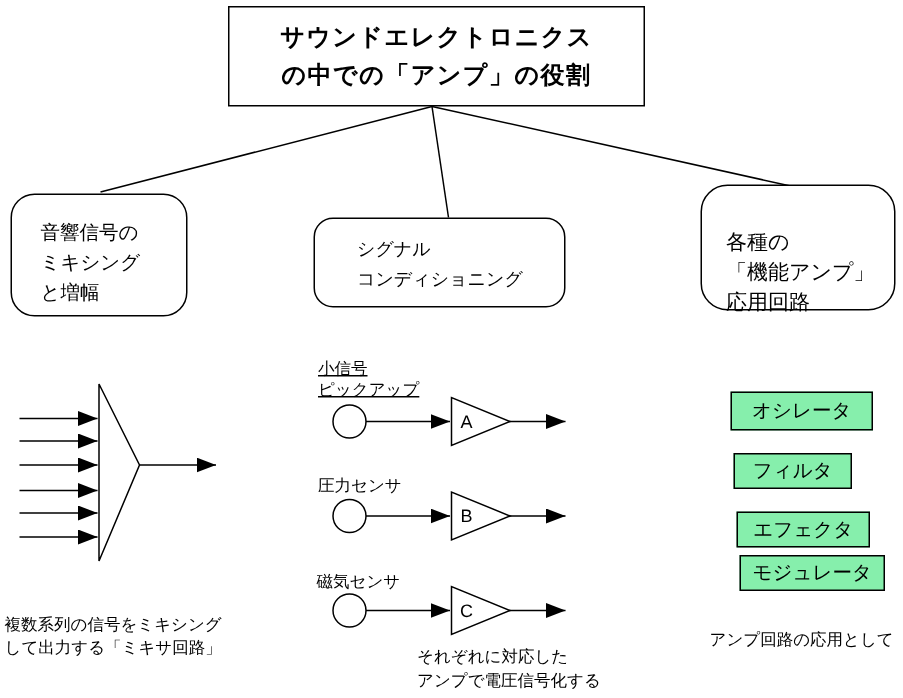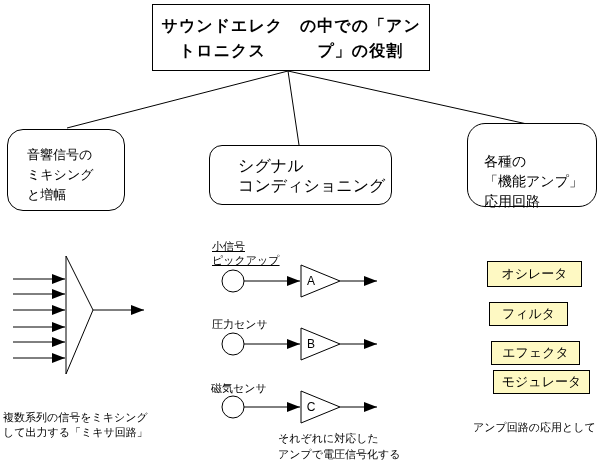--- a/index.html
+++ b/index.html
@@ -6,34 +6,34 @@
   #stage{
     position:relative;width:602px;height:465px;background:#ffffff;
     font-family:"Liberation Sans","DejaVu Sans",sans-serif;
     color:#000;overflow:hidden;
   }
   #diagram-svg{position:absolute;left:0;top:0;width:602px;height:465px;}
   .abs{position:absolute;}
   .title-box{
     left:152px;top:4px;width:278px;height:67px;
     border:1px solid #000;box-sizing:border-box;
-    display:flex;flex-direction:row;justify-content:center;align-items:center;
+    display:flex;flex-direction:column;justify-content:center;align-items:center;
     font-size:16px;font-weight:bold;line-height:25px;letter-spacing:1px;
     text-align:center;
   }
   .rbox{
     border:1px solid #000;box-sizing:border-box;background:#fff;
   }
   .rbox-left{
     left:7px;top:129px;width:118px;height:82px;border-radius:16px;
     padding:15px 0 0 19px;font-size:13px;line-height:20px;
   }
   .rbox-mid{
-    left:209px;top:145px;width:183px;height:60px;border-radius:13px;
-    padding:10px 0 0 28px;font-size:16px;line-height:20px;
+    left:209px;top:145px;width:168px;height:60px;border-radius:13px;
+    padding:10px 0 0 28px;font-size:12px;line-height:20px;
   }
   .rbox-right{
     left:467px;top:123px;width:130px;height:84px;border-radius:18px;
     padding:27px 0 0 16px;font-size:14px;line-height:20px;
   }
   .sensor-label{font-size:11px;line-height:14px;}
   .lbl-a{left:212px;top:239px;text-decoration:underline;}
   .lbl-b{left:212px;top:317px;}
   .lbl-c{left:211px;top:381px;}
   .amp-letter{
@@ -41,21 +41,21 @@
     font-size:12px;
   }
   .amp-a{left:300px;top:273px;}
   .amp-b{left:300px;top:336px;}
   .amp-c{left:300px;top:399px;}
   .caption{font-size:11px;line-height:15px;}
   .cap-left{left:3px;top:380px;margin-top:30px;}
   .cap-mid{left:278px;top:430px;line-height:16px;}
   .cap-right{left:473px;top:420px;}
   .app-box{
-    border:1px solid #000;box-sizing:border-box;background:#fef9c3;
+    border:1px solid #000;box-sizing:border-box;background:#86efac;
     display:flex;align-items:center;justify-content:center;
     font-size:13px;
   }
   .app-1{left:487px;top:261px;width:95px;height:26px;}
   .app-2{left:489px;top:302px;width:79px;height:24px;}
   .app-3{left:491px;top:341px;width:89px;height:24px;}
   .app-4{left:493px;top:370px;width:97px;height:24px;}
 </style>
 </head>
 <body>

